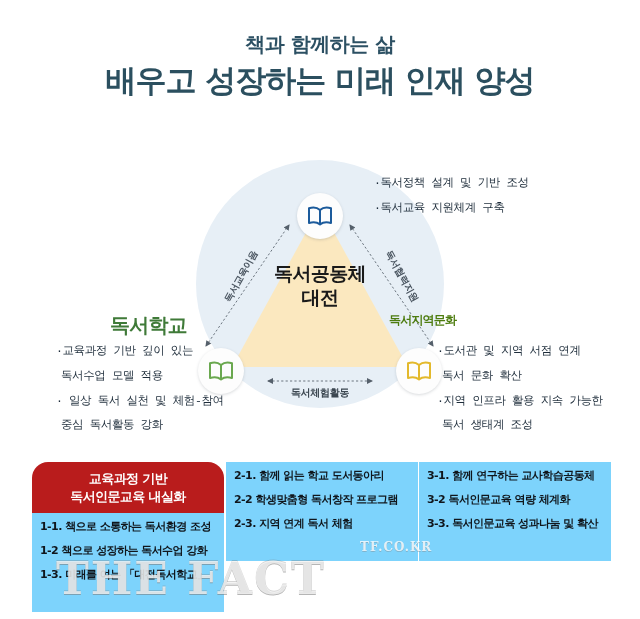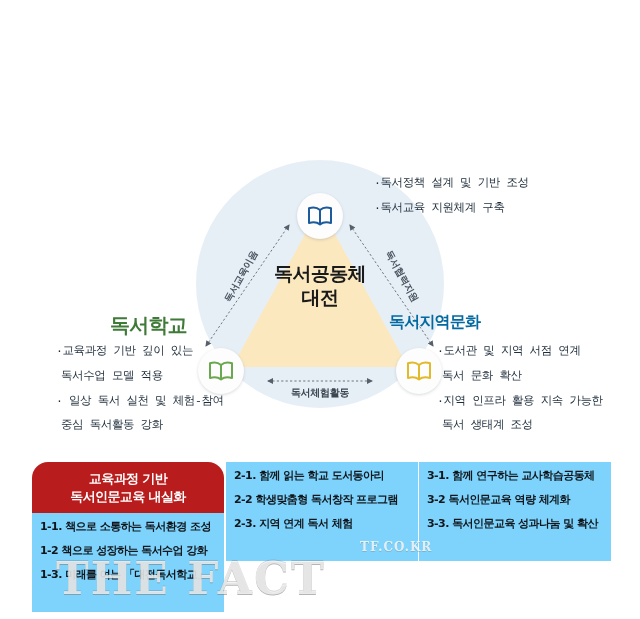--- a/index.html
+++ b/index.html
@@ -53,21 +53,21 @@
   }
   .node-icon svg{display:block;}
   .icon-top{left:297px;top:43px;}
   .icon-left{left:198px;top:198px;}
   .icon-right{left:396px;top:198px;}
 
   
   .node-title{position:absolute;font-weight:800;letter-spacing:-0.8px;white-space:nowrap;}
   .title-top{left:251px;top:17px;font-size:20px;color:#13314a;}
   .title-left{left:110px;top:162px;font-size:20px;color:#3f7a38;}
-  .title-right{left:389px;top:162px;font-size:16px;color:#0369a1;}
+  .title-right{left:389px;top:162px;font-size:12px;color:#4d7c0f;}
 
   
   .bullets{position:absolute;font-size:11.5px;line-height:1.55;color:#1d2c3a;letter-spacing:-0.4px;font-family:Liberation Mono, monospace;}
   .bul-top{left:374px;top:24px;}
   .bul-left{left:56px;top:192px;text-align:left;}
   .bul-right{left:437px;top:192px;}
   .bullets p{margin:0 0 7px 0;white-space:nowrap;}
   .bullets p:last-child{margin-bottom:0;}
   .bullets .ind{display:inline-block;padding-left:5px;}
 
@@ -123,20 +123,24 @@
     color:rgba(255,255,255,.78);
     text-shadow:0 1px 0 rgba(130,130,130,.4);
     font-family:"DejaVu Serif","Liberation Serif",serif;
   }
 </style>
 </head>
 <body>
 
 <div id="root">
 
+  <div class="title-block">
+    <div class="title-sub">책과 함께하는 삶</div>
+    <div class="title-main">배우고 성장하는 미래 인재 양성</div>
+  </div>
 
   <div class="diagram">
 
     <div class="circle-bg"></div>
     <div class="triangle"></div>
 
     <svg class="arrow-line" style="left:0;top:0;" width="640" height="300" viewBox="0 0 640 300">
       <defs>
         <marker id="ah" markerWidth="7" markerHeight="7" refX="5" refY="3" orient="auto">
           <path d="M0,0 L6,3 L0,6 z" fill="#55606b"></path>

